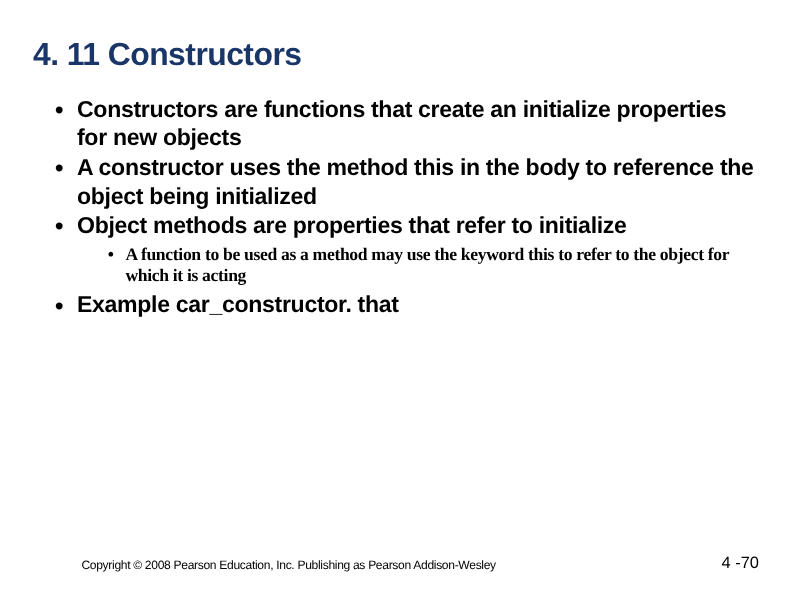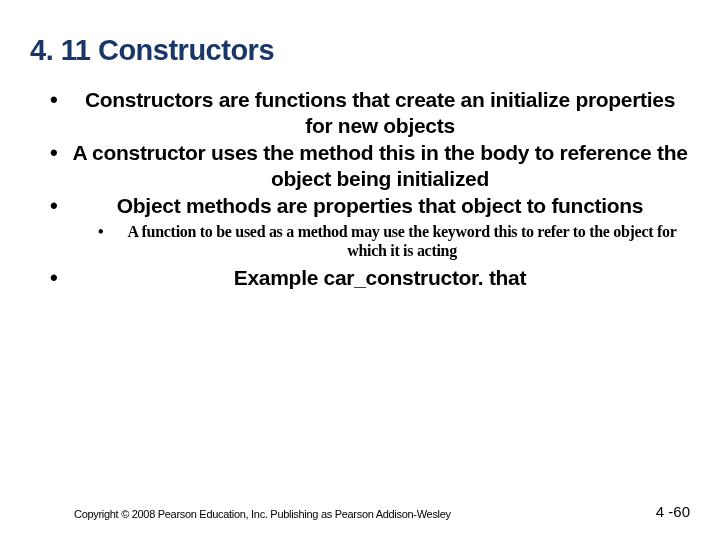--- a/index.html
+++ b/index.html
@@ -34,21 +34,20 @@
     }
     .bullet-list-1 > li {
       position: relative;
       color: #000000;
       font-size: 21px;
       font-weight: bold;
       line-height: 1.22;
       margin-bottom: 2px;
       padding-left: 16px;
       letter-spacing: -0.3px;
-      text-align: center;
     }
     .bullet-list-1 > li::before {
       content: "•";
       position: absolute;
       left: -4px;
       top: 0;
       color: #000000;
       font-size: 22px;
     }
     .bullet-list-2 {
@@ -98,25 +97,25 @@
 </head>
 <body>
 
 <div class="slide">
   <h1 class="title">4. 11 Constructors</h1>
 
   <ul class="bullet-list-1">
     <li>Constructors are functions that create an initialize properties for new objects</li>
     <li>A constructor uses the method this in the body to reference the object being initialized</li>
     <li>
-      <span>Object methods are properties that object to functions</span>
+      <span>Object methods are properties that refer to initialize</span>
       <ul class="bullet-list-2">
         <li>A function to be used as a method may use the keyword this to refer to the object for which it is acting</li>
       </ul>
     </li>
     <li>Example car_constructor. that</li>
   </ul>
 
   <div class="footer">
     <div class="copyright">Copyright © 2008 Pearson Education, Inc. Publishing as Pearson Addison-Wesley</div>
-    <div class="page-number">4 -60</div>
+    <div class="page-number">4 -70</div>
   </div>
 </div>
 
 </body></html>

